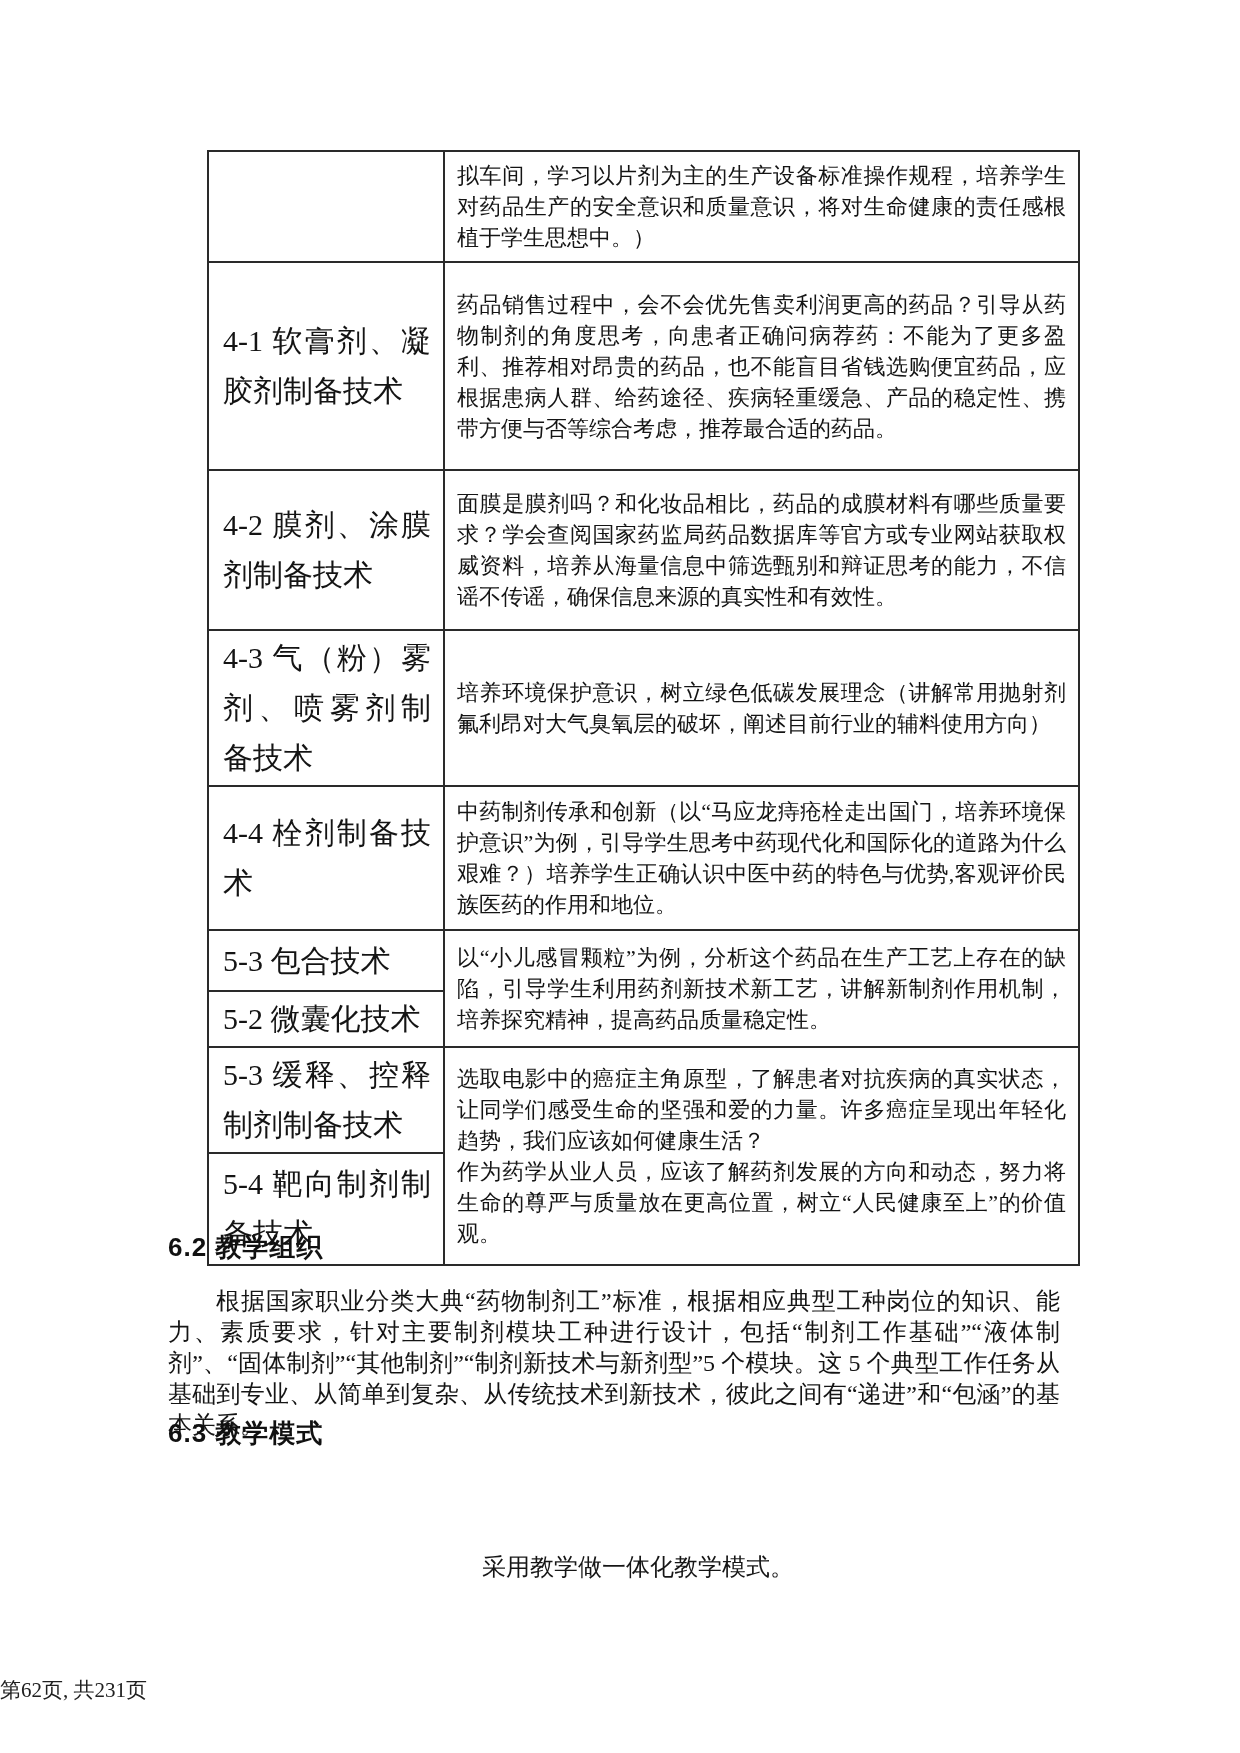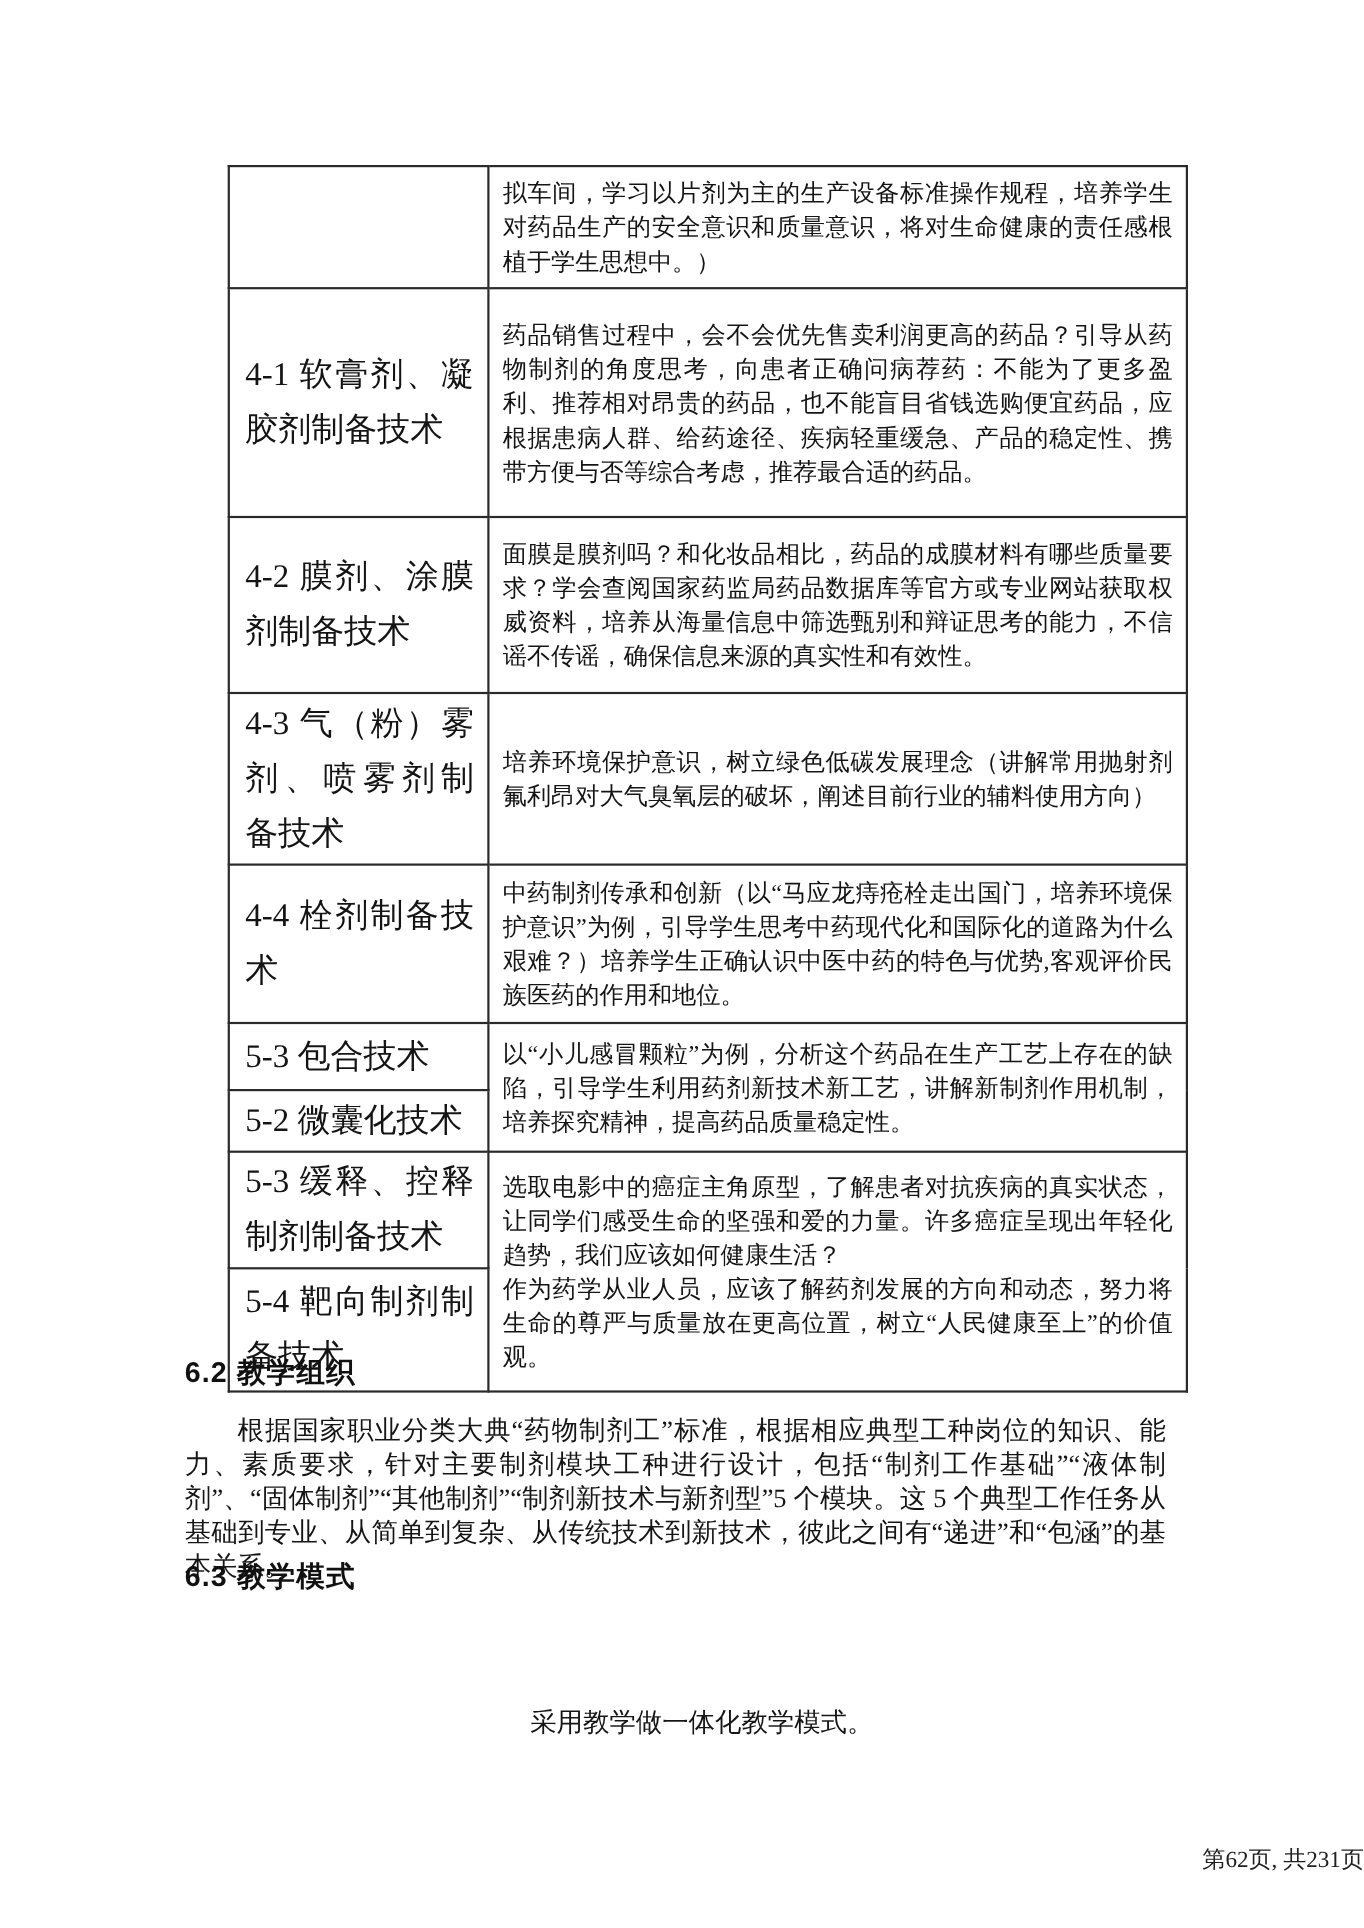--- a/index.html
+++ b/index.html
@@ -72,21 +72,21 @@
     color:#151515;
   }
   #para62{top:1286px}
   #para63{top:1552px;text-align:center;}
 
   .footer{
     position:absolute;
     top:1676px;
     left:0;
     width:1240px;
-    text-align:right;
+    text-align:left;
     font-size:21px;
     color:#202020;
   }
 </style>
 </head>
 <body>
 
 <div class="page">
 
   <table class="doc-table">

